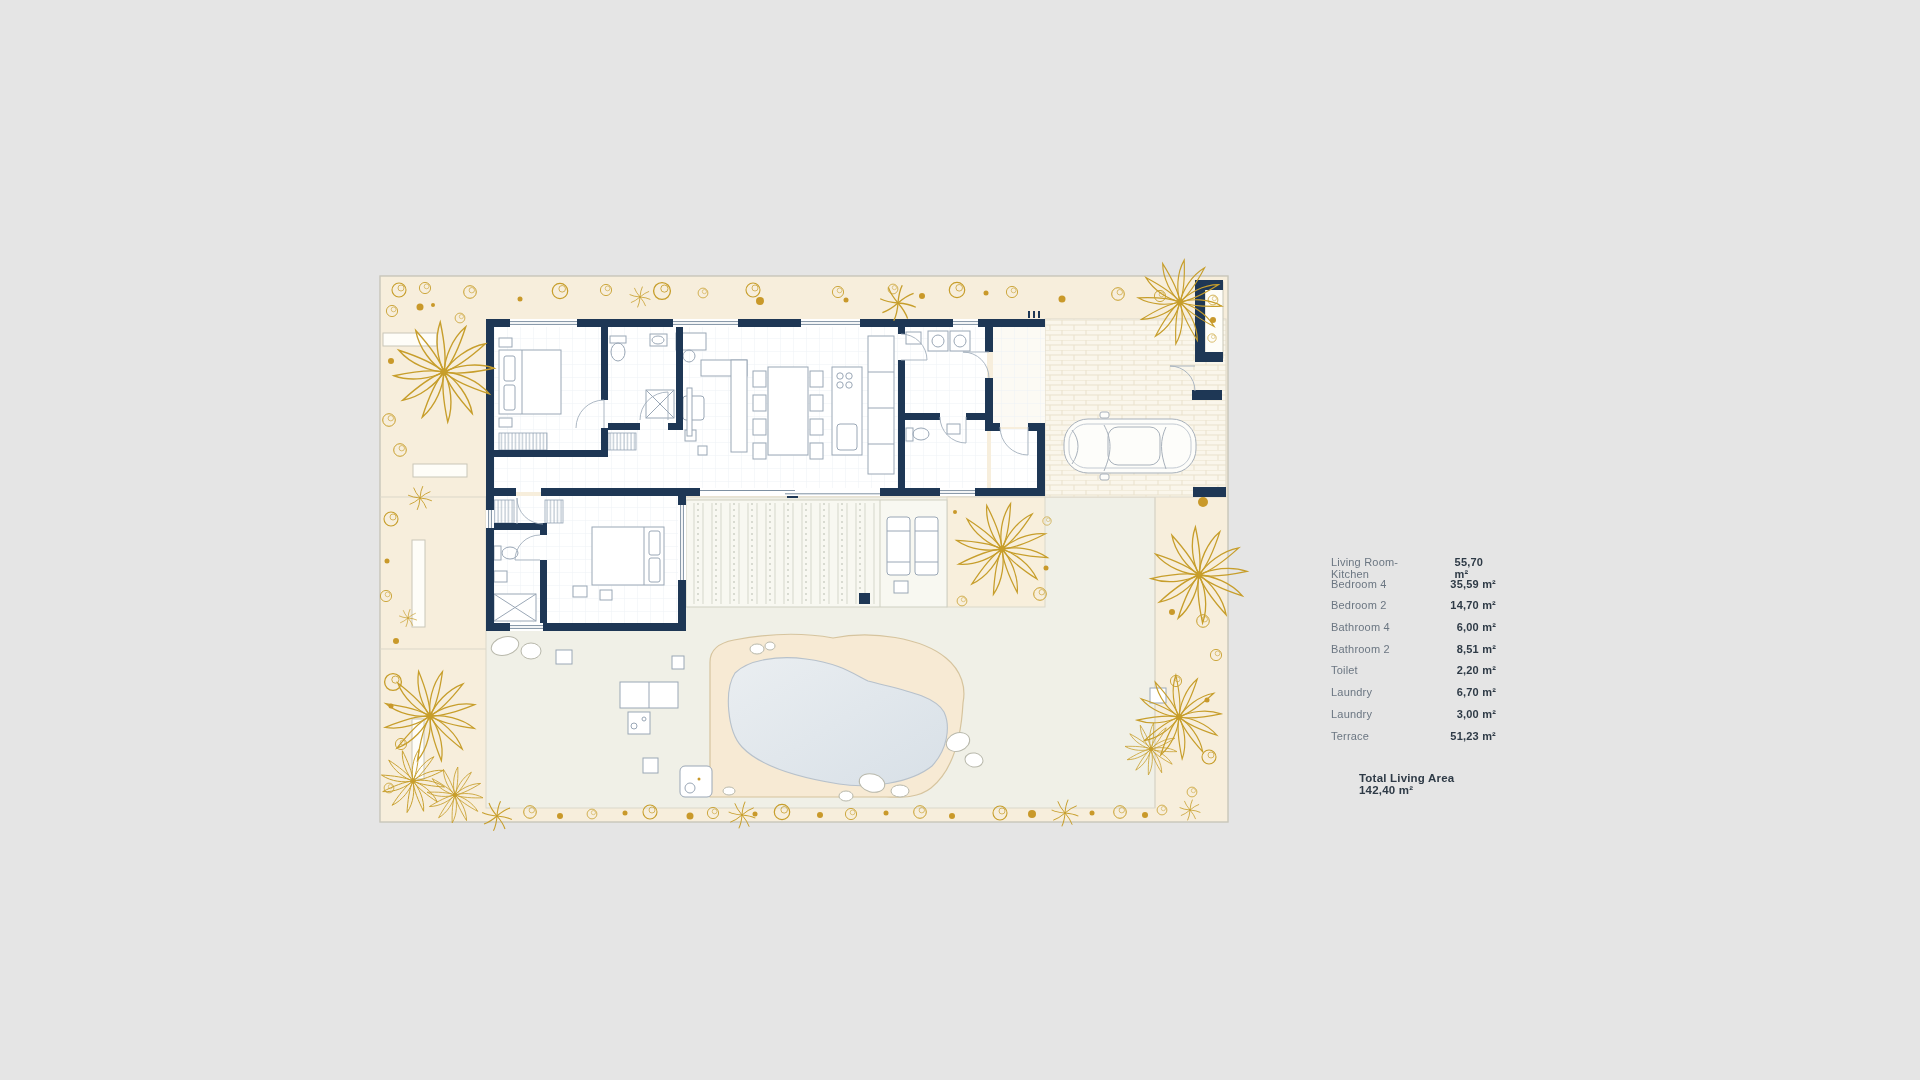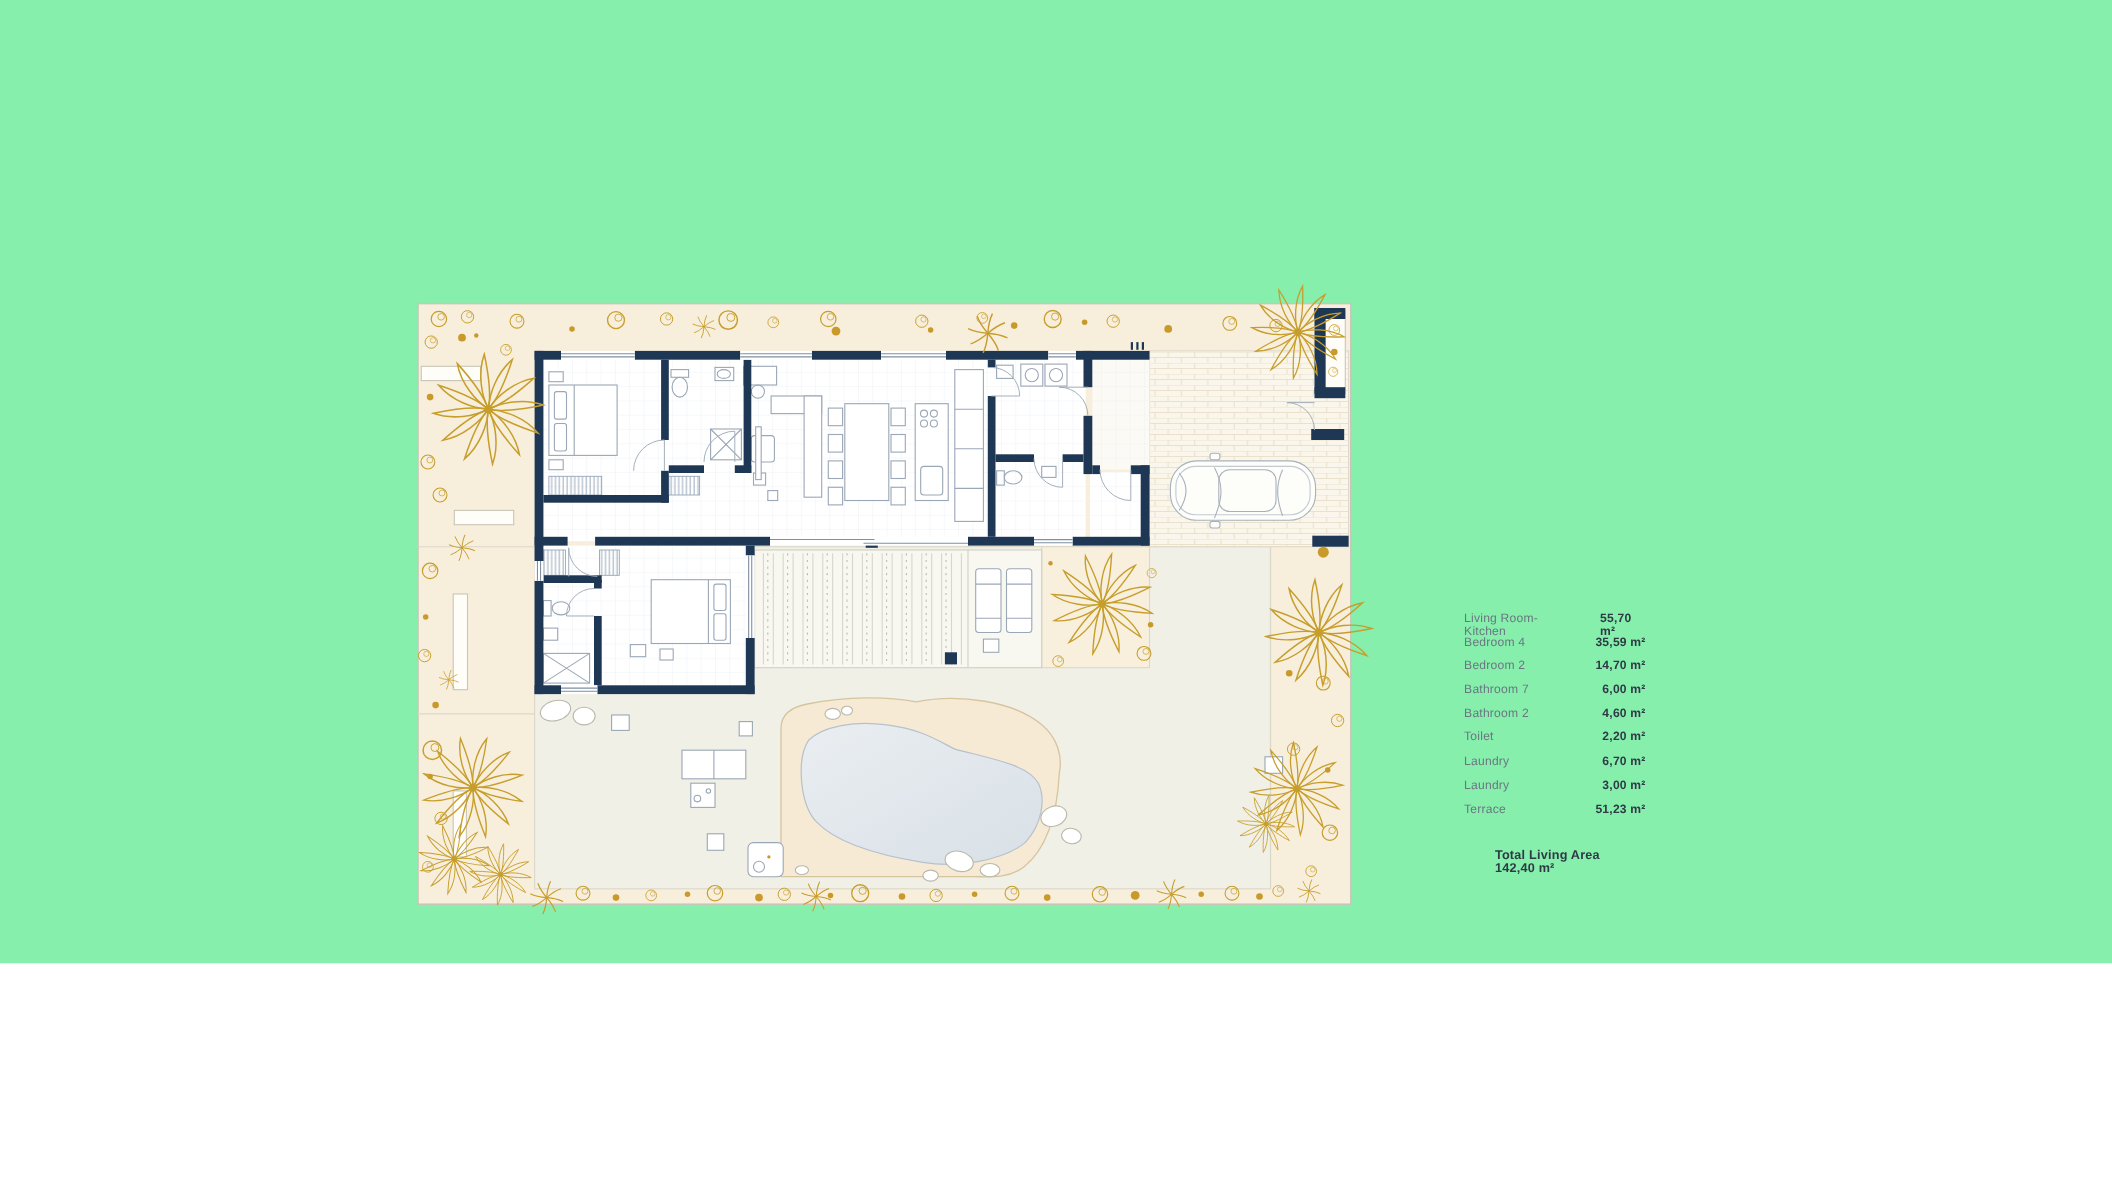--- a/index.html
+++ b/index.html
@@ -1,16 +1,16 @@
 <!DOCTYPE html>
 <html><head>
 <meta charset="utf-8">
 <style>
   html,body{margin:0;padding:0;background:#fff;}
-  .stage{position:relative;width:1920px;height:876px;background:#86efac;overflow:hidden;
+  .stage{position:relative;width:1920px;height:1080px;background:#e5e5e5;overflow:hidden;
          font-family:"Liberation Sans",sans-serif;}
   .plan-svg{position:absolute;left:0;top:0;}
   
   .w{fill:#1e3755;}
   .f{fill:none;stroke:#9aa7b6;stroke-width:1;}
   .ff{fill:#ffffff;stroke:#9aa7b6;stroke-width:1;}
   .wf{stroke:#7e90a2;stroke-width:1;fill:none;}
   .da{fill:none;stroke:#a3afbc;stroke-width:0.9;}
   .gs{stroke:#c79e2b;fill:none;stroke-width:1.1;}
   .gf{fill:#c9992a;}
@@ -427,26 +427,26 @@
   </div>
   <div class="legend-row">
     <span class="legend-label">Bedroom 4</span>
     <span class="legend-value">35,59 m²</span>
   </div>
   <div class="legend-row">
     <span class="legend-label">Bedroom 2</span>
     <span class="legend-value">14,70 m²</span>
   </div>
   <div class="legend-row">
-    <span class="legend-label">Bathroom 7</span>
+    <span class="legend-label">Bathroom 4</span>
     <span class="legend-value">6,00 m²</span>
   </div>
   <div class="legend-row">
     <span class="legend-label">Bathroom 2</span>
-    <span class="legend-value">4,60 m²</span>
+    <span class="legend-value">8,51 m²</span>
   </div>
   <div class="legend-row">
     <span class="legend-label">Toilet</span>
     <span class="legend-value">2,20 m²</span>
   </div>
   <div class="legend-row">
     <span class="legend-label">Laundry</span>
     <span class="legend-value">6,70 m²</span>
   </div>
   <div class="legend-row">

